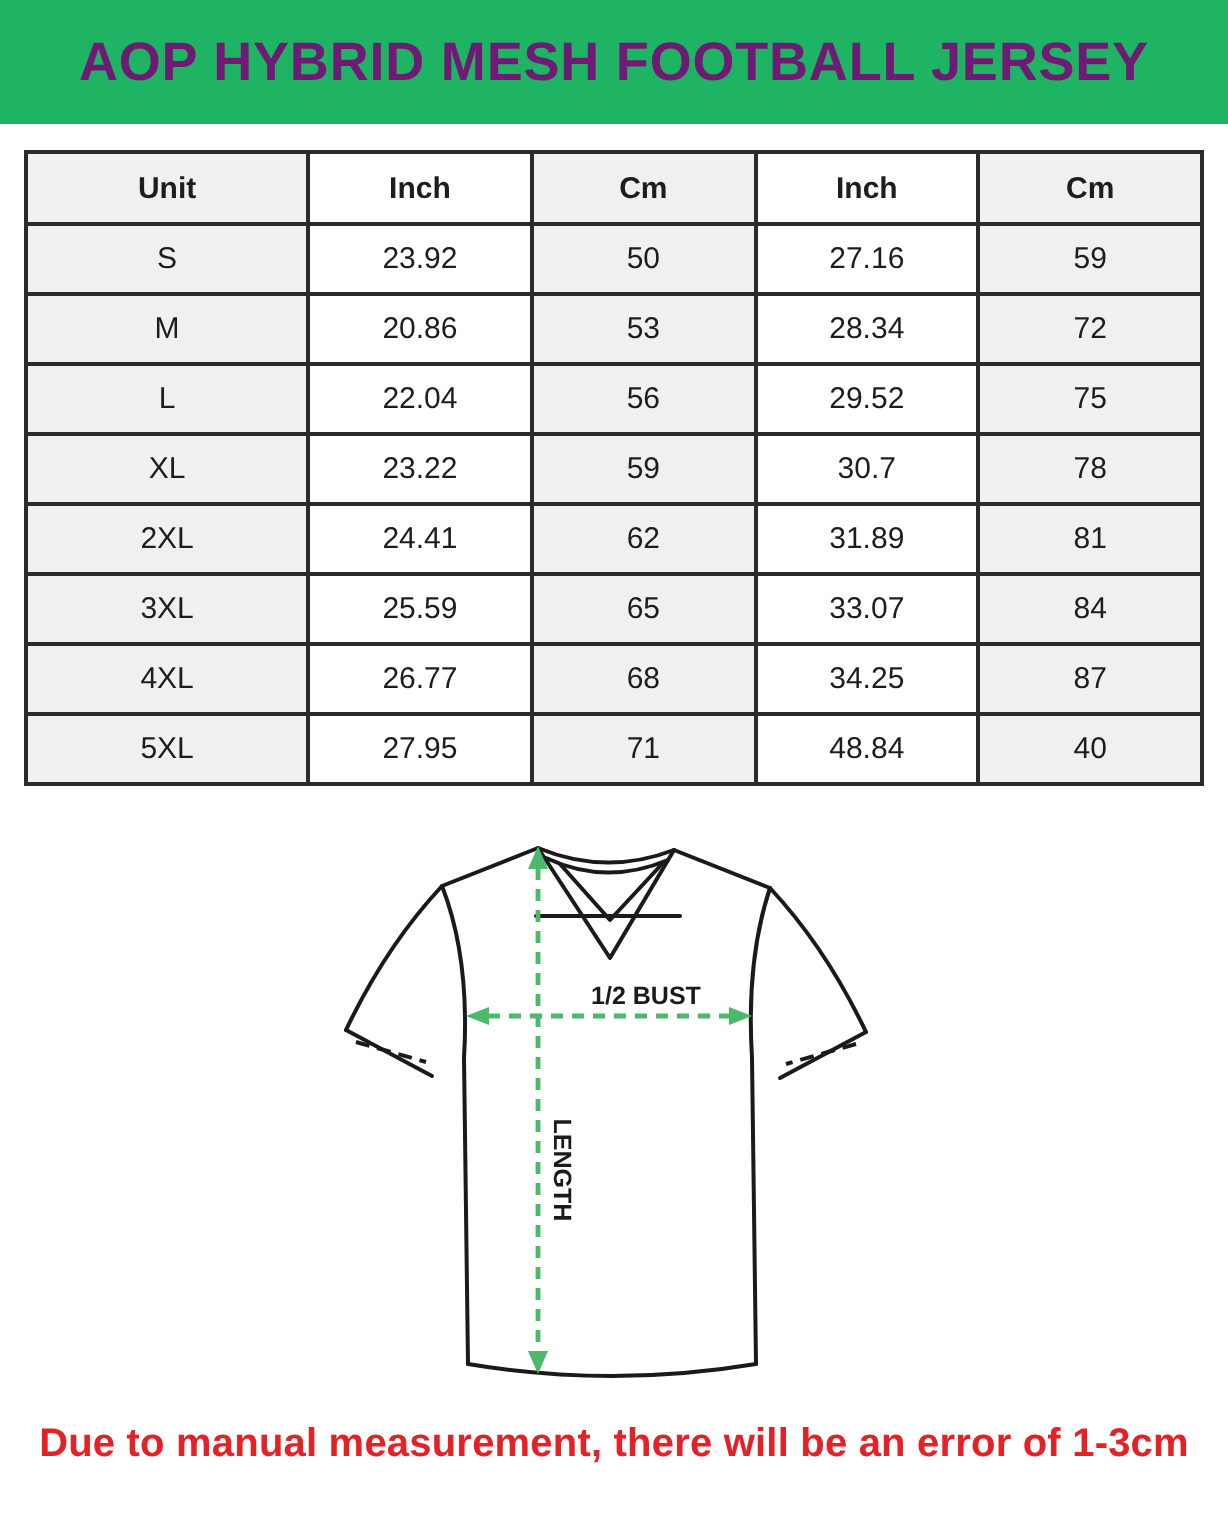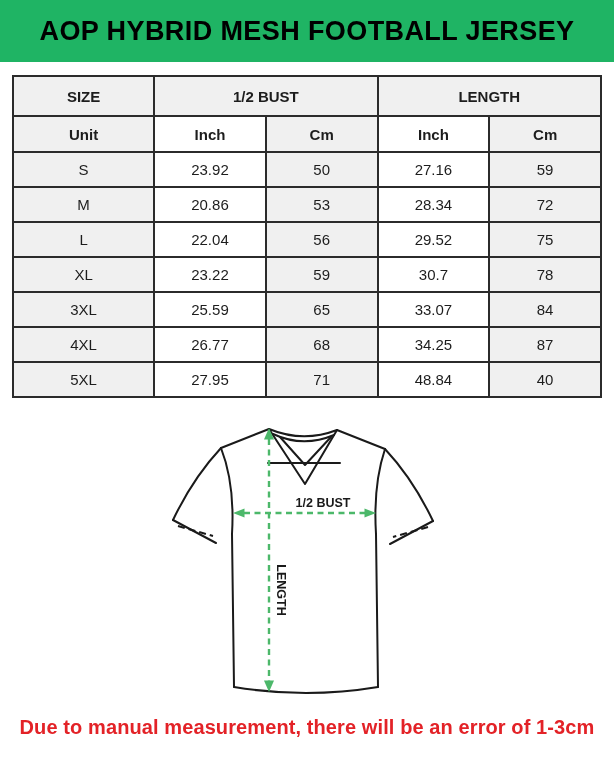--- a/index.html
+++ b/index.html
@@ -6,21 +6,21 @@
   html,body { background:#ffffff; }
   .page {
     width:614px; height:768px; margin:0 auto; background:#ffffff;
     font-family:"Liberation Sans", sans-serif; position:relative; overflow:hidden;
   }
   .banner {
     width:614px; height:62px; background:#1fb464;
     display:flex; align-items:center; justify-content:center;
   }
   .banner h1 {
-    color:#000000; font-size:27px; font-weight:bold; letter-spacing:0.4px; white-space:nowrap;
+    color:#701a75; font-size:27px; font-weight:bold; letter-spacing:0.4px; white-space:nowrap;
   }
   .chart-wrap { margin:13px 12px 0 12px; }
   table.size-chart {
     width:100%; border-collapse:collapse; table-layout:fixed;
     border:2px solid #2b2b2b;
   }
   table.size-chart col.c1 { width:24%; }
   table.size-chart col.c2, table.size-chart col.c3,
   table.size-chart col.c4, table.size-chart col.c5 { width:19%; }
   table.size-chart th, table.size-chart td {
@@ -51,25 +51,20 @@
   <div class="chart-wrap">
     <table class="size-chart">
       <colgroup>
         <col class="c1">
           <col class="c2">
           <col class="c3">
           <col class="c4">
           <col class="c5">
       </colgroup>
       <tbody>
-        <tr class="group-row">
-          <th>SIZE</th>
-          <th colspan="2">1/2 BUST</th>
-          <th colspan="2">LENGTH</th>
-        </tr>
         <tr class="unit-row">
           <th class="shade">Unit</th>
           <th>Inch</th>
           <th class="shade">Cm</th>
           <th>Inch</th>
           <th class="shade">Cm</th>
         </tr>
 
         <tr class="data-row">
           <td class="shade">S</td>
@@ -91,20 +86,27 @@
           <td class="shade">56</td>
           <td>29.52</td>
           <td class="shade">75</td>
         </tr>
         <tr class="data-row">
           <td class="shade">XL</td>
           <td>23.22</td>
           <td class="shade">59</td>
           <td>30.7</td>
           <td class="shade">78</td>
+        </tr>
+        <tr class="data-row">
+          <td class="shade">2XL</td>
+          <td>24.41</td>
+          <td class="shade">62</td>
+          <td>31.89</td>
+          <td class="shade">81</td>
         </tr>
         <tr class="data-row">
           <td class="shade">3XL</td>
           <td>25.59</td>
           <td class="shade">65</td>
           <td>33.07</td>
           <td class="shade">84</td>
         </tr>
         <tr class="data-row">
           <td class="shade">4XL</td>

